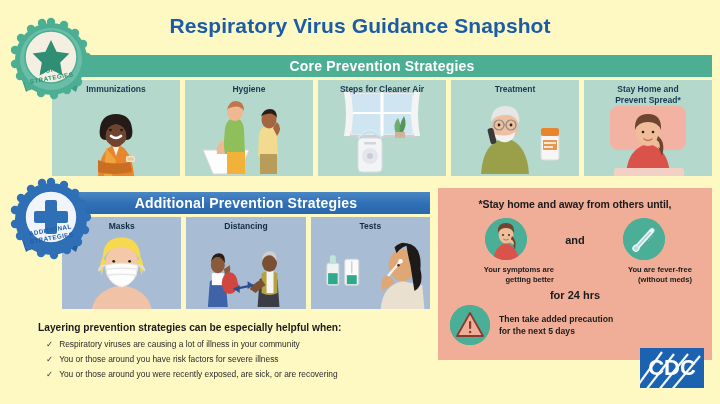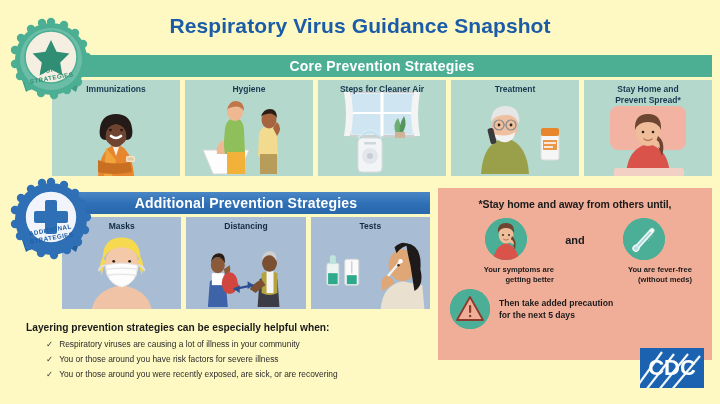--- a/index.html
+++ b/index.html
@@ -193,20 +193,21 @@
   
   #layering {
     position: absolute;
     left: 26px; top: 322px; width: 400px;
   }
   .layer-head {
     font-size: 10.2px;
     font-weight: bold;
     color: #1b1b1b;
     margin-bottom: 5px;
+    margin-left: 12px;
   }
   .layer-item {
     display: flex;
     align-items: flex-start;
     gap: 6px;
     margin-bottom: 3px;
     padding-left: 20px;
   }
   .check {
     font-size: 8.5px;
@@ -586,20 +587,21 @@
             </g>
           </svg>
         </div>
         <div class="cond-text">
           <span>You are fever-free</span><br>
           <span>(without meds)</span>
         </div>
       </div>
     </div>
 
+    <div class="for-hrs">for 24 hrs</div>
 
     <div class="precaution-row">
       <div class="warn-circle">
         <svg viewBox="0 0 40 40" xmlns="http://www.w3.org/2000/svg">
           <circle cx="20" cy="20" r="20" fill="#4bae96"></circle>
           <path d="M20 8 L33 31 L7 31 Z" fill="#f0ae98" stroke="#8a3b2d" stroke-width="1.8" stroke-linejoin="round"></path>
           <rect x="19" y="16" width="2.2" height="8" rx="1.1" fill="#8a3b2d"></rect>
           <circle cx="20.1" cy="27" r="1.3" fill="#8a3b2d"></circle>
         </svg>
       </div>

